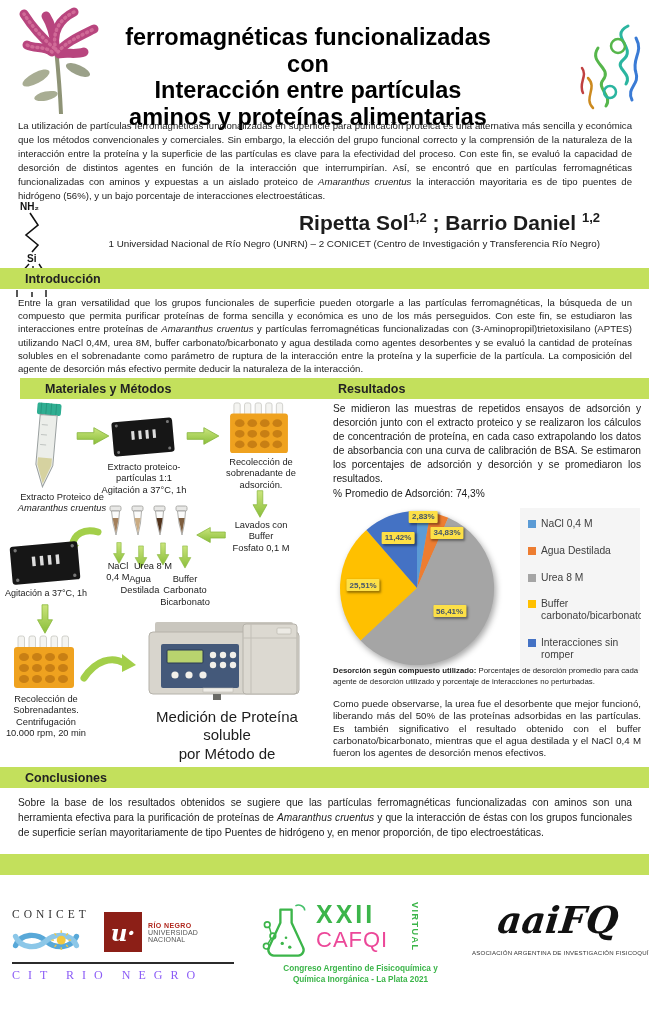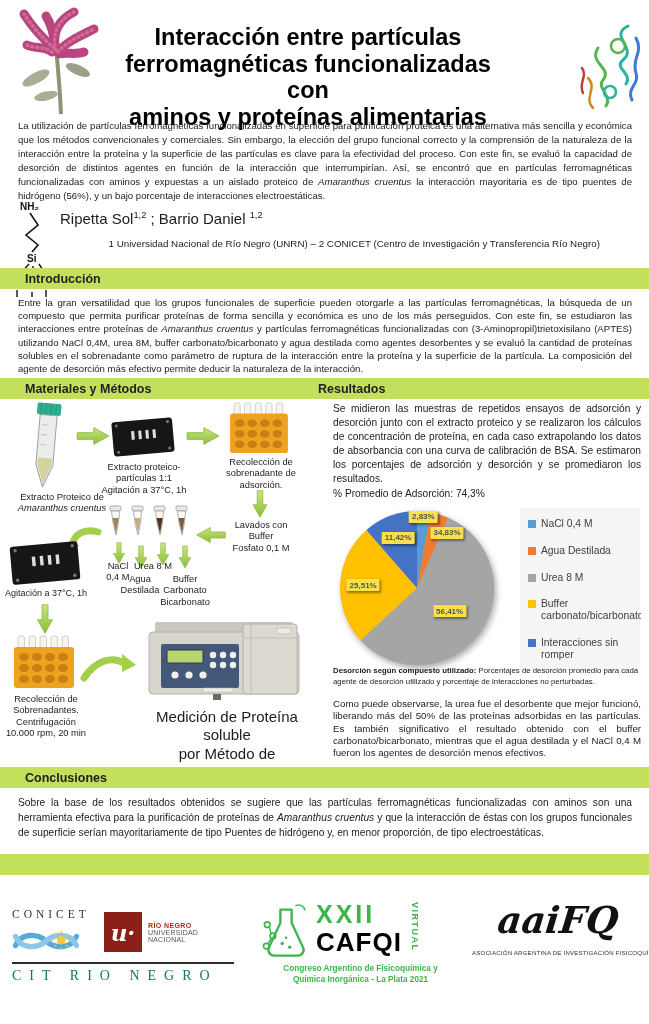--- a/index.html
+++ b/index.html
@@ -5,46 +5,46 @@
   html,body{margin:0;padding:0}
   body{width:649px;height:1024px;position:relative;background:#fff;overflow:hidden;
        font-family:"Liberation Sans",sans-serif;color:#1c1c1c}
   .abs{position:absolute}
   .just{text-align:justify}
   p{margin:0}
   em{font-style:italic}
   sup{font-size:62%;vertical-align:super}
   .body-text{font-size:9.6px;line-height:1.45}
   .title{font-size:23.5px;font-weight:bold;line-height:1.13;text-align:center;color:#000}
-  .authors{font-size:15px;font-weight:normal;text-align:left}
+  .authors{font-size:21px;font-weight:bold;text-align:right}
   .affil{font-size:9.8px;text-align:right}
   .bar{position:absolute;left:0;right:0;height:21px;background:#c3e05c}
   .bar .h{position:absolute;top:50%;transform:translateY(-50%);font-weight:bold;font-size:12.5px;color:#222}
   .flow,.rescol{position:absolute;overflow:hidden}
   .flabel{position:absolute;font-size:9.3px;line-height:1.22;text-align:center;white-space:pre-line}
   .arrow{position:absolute}
   .pie-wrap{position:absolute;width:164px;height:164px}
   .pie-wrap svg{position:absolute;left:0;top:0;filter:drop-shadow(2px 3px 3px rgba(0,0,0,.35))}
   .pie-chip{position:absolute;transform:translate(-50%,-50%);background:#fde047;color:#44546a;
             font-size:8px;font-weight:bold;padding:1.5px 3px;border-radius:1px;white-space:nowrap;
             box-shadow:1.5px 1.5px 2.5px rgba(0,0,0,.4)}
   .legend{position:absolute;background:#f5f5f5;padding:10px 8px;display:flex;flex-direction:column;gap:15px}
   .legend-item{display:flex;align-items:flex-start}
   .legend-swatch{width:8px;height:8px;margin-top:2px;flex:0 0 8px}
   .legend-label{margin-left:5px;font-size:10.3px;line-height:1.15;color:#404040}
   .caption{font-size:7.8px;line-height:1.35;color:#222}
   .serif{font-family:"Liberation Serif",serif}
   .conicet-word{font-size:11.5px;letter-spacing:4px;color:#333}
-  .cit-word{font-size:14px;letter-spacing:8px;color:#0f766e;white-space:nowrap}
+  .cit-word{font-size:12px;letter-spacing:8px;color:#8b5cf6;white-space:nowrap}
   .unrn-box{width:38px;height:40px;background:#8c1f17;display:flex;align-items:center;justify-content:center}
   .unrn-mark{color:#fff;font-family:"DejaVu Serif",serif;font-style:italic;font-size:23px;font-weight:bold}
   .unrn-l1{color:#b0271d;font-size:7px;font-weight:bold;letter-spacing:.4px}
   .unrn-l2{color:#555;font-size:7px;letter-spacing:.2px}
   .cafqi-roman{font-size:25px;font-weight:bold;color:#3cb54a;letter-spacing:3px;line-height:1}
-  .cafqi-acr{font-size:26px;font-weight:bold;color:#000000;letter-spacing:1px;line-height:1}
+  .cafqi-acr{font-size:22px;font-weight:normal;color:#ec4899;letter-spacing:1px;line-height:1}
   .cafqi-virtual{writing-mode:vertical-rl;font-size:9px;font-weight:bold;color:#3cb54a;letter-spacing:1.5px}
   .cafqi-tag{font-size:8.2px;font-weight:bold;color:#3cb54a;text-align:center;white-space:pre-line;line-height:1.3}
   .aaifq-script{font-family:"DejaVu Serif",serif;font-style:italic;font-weight:bold;font-size:37px;
                 transform:skewX(-6deg);color:#111;text-align:center;line-height:1}
   .aaifq-sub{font-size:6.1px;letter-spacing:.2px;color:#333;text-align:center;white-space:nowrap}
 </style>
 </head>
 <body>
 
 <svg style="position:absolute;width:0;height:0" aria-hidden="true">
@@ -108,22 +108,22 @@
   </g>
   <g stroke="#d06a97" stroke-width="3.5" stroke-linecap="round" fill="none" stroke-dasharray="1 4">
     <path d="M52 44 C47 26 56 13 70 6"></path>
     <path d="M50 42 C38 32 27 19 20 8"></path>
     <path d="M54 46 C62 36 76 30 90 23"></path>
     <path d="M48 46 C41 40 31 43 23 39"></path>
   </g>
 </svg>
 
 <div class="abs title" style="left:112px;top:24px;width:392px">
+  <div>ferromagnéticas funcionalizadas con</div>
   <div>Interacción entre partículas</div>
-  <div>ferromagnéticas funcionalizadas con</div>
   <div>aminos y proteínas alimentarias</div>
 </div>
 
 <svg class="abs" style="left:570px;top:18px" width="76" height="100" viewBox="0 0 76 100">
   <g fill="none" stroke-linecap="round">
     <path d="M58 8 C38 18 68 30 53 42 C43 50 63 55 56 66" stroke="#2bb5a0" stroke-width="3"></path>
     <path d="M66 20 C74 35 61 40 66 55 C70 66 56 70 62 82" stroke="#3a7bd5" stroke-width="3"></path>
     <path d="M28 30 C18 45 43 50 33 62 C26 70 43 78 36 88" stroke="#56b64b" stroke-width="3"></path>
     <path d="M18 60 C28 70 13 80 23 90" stroke="#cc8a1f" stroke-width="2.5"></path>
     <path d="M13 75 C8 65 18 58 12 50" stroke="#c04040" stroke-width="2.5"></path>
@@ -146,21 +146,21 @@
 </svg>
 
 <div class="abs authors" style="left:60px;top:210px;width:540px"><span>Ripetta Sol</span><sup>1,2</sup><span> ; Barrio Daniel </span><sup>1,2</sup></div>
 <div class="abs affil" style="left:60px;top:238px;width:540px">1 Universidad Nacional de Río Negro (UNRN) – 2 CONICET (Centro de Investigación y Transferencia Río Negro)</div>
 
 <div class="bar" style="top: 268px; background: rgb(195, 224, 92);">
   <span class="h" style="left:25px">Introducción</span>
 </div>
 <p class="abs body-text just" style="left:18px;top:296px;width:614px;line-height:1.38"><span>Entre la gran versatilidad que los grupos funcionales de superficie pueden otorgarle a las partículas ferromagnéticas, la búsqueda de un compuesto que permita purificar proteínas de forma sencilla y económica es uno de los más perseguidos. Con este fin, se estudiaron las interacciones entre proteínas de </span><em>Amaranthus cruentus</em><span> y partículas ferromagnéticas funcionalizadas con (3-Aminopropil)trietoxisilano (APTES) utilizando NaCl 0,4M, urea 8M, buffer carbonato/bicarbonato y agua destilada como agentes desorbentes y se evaluó la cantidad de proteínas solubles en el sobrenadante como parámetro de ruptura de la interacción entre la proteína y la superficie de la partícula. La composición del agente de desorción más efectivo permite deducir la naturaleza de la interacción.</span></p>
 
-<div class="bar" style="top: 378px; background: rgb(195, 224, 92);">
+<div class="bar" style="top: 378px; background: rgb(195, 224, 92); margin-left: 20px;">
   <span class="h" style="left:25px">Materiales y Métodos</span>
   <span class="h" style="left:318px">Resultados</span>
 </div>
 
 <div class="flow" style="left:0;top:398px;width:330px;height:368px">
 
   <svg class="abs" style="left:30px;top:5px;transform:rotate(5deg)" width="32" height="86" viewBox="0 0 32 86">
     <rect x="4" y="0" width="24" height="12" rx="2" fill="#2fae92"></rect>
     <path d="M8 0 V12 M13 0 V12 M18 0 V12 M23 0 V12" stroke="#27987f" stroke-width="1"></path>
     <path d="M7.5 12 L7.5 62 L16 84 L24.5 62 L24.5 12 Z" fill="#eceeea" stroke="#9aa0a0" stroke-width="1"></path>

